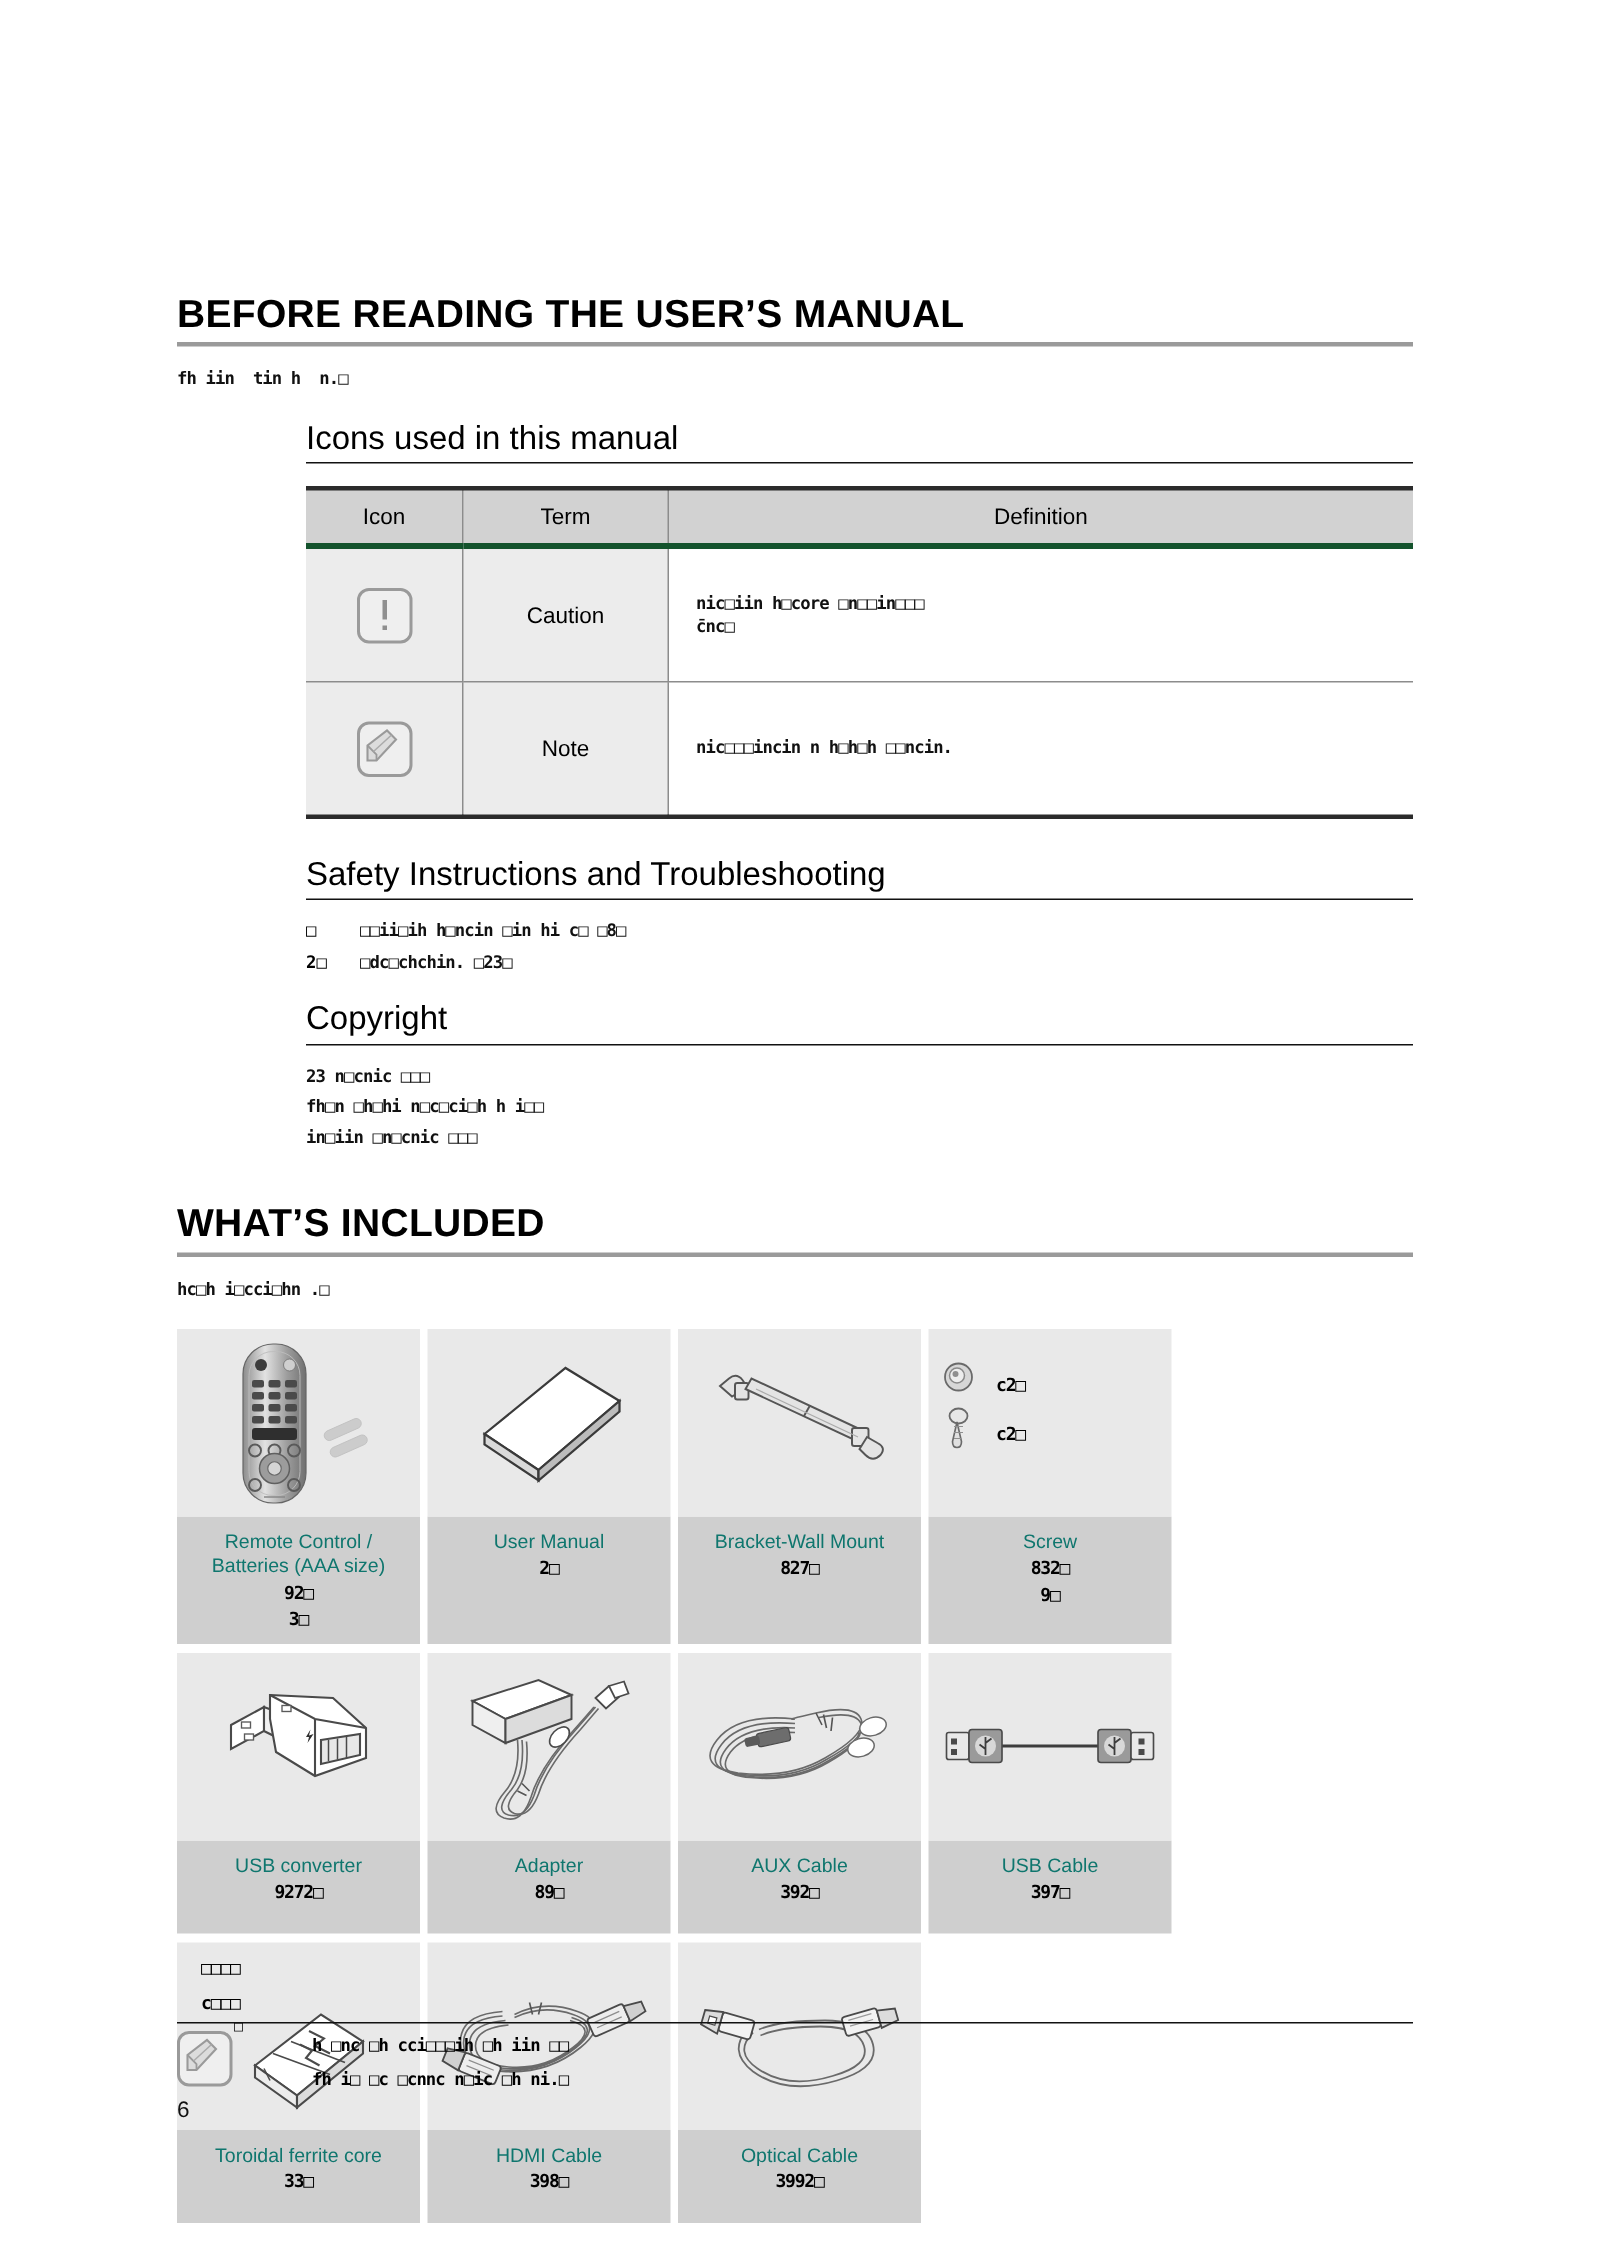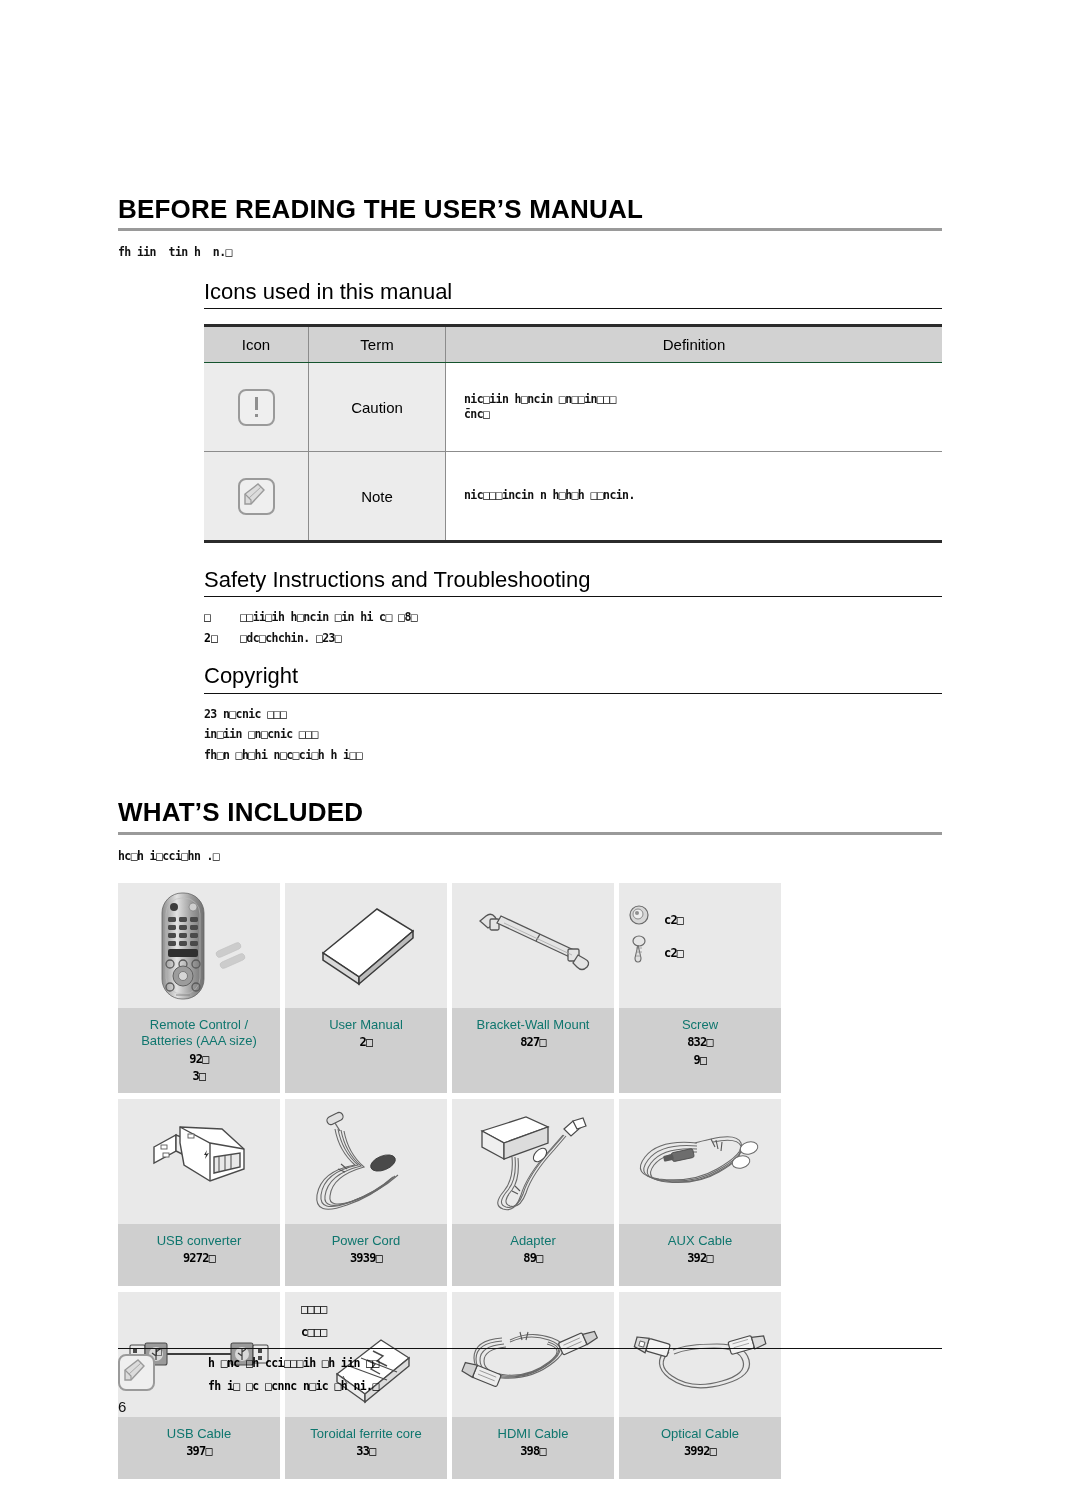--- a/index.html
+++ b/index.html
@@ -79,21 +79,21 @@
     margin-top: 15px;
     border-top: 3px solid #2b2b2b;
     border-bottom: 3px solid #2b2b2b;
   }
   table.icon-table th {
     background: #d2d2d2;
     font-size: 15px;
     font-weight: normal;
     padding: 9px 0;
     border-right: 1px solid #8c8c8c;
-    border-bottom: 1px solid #14532d;
+    border-bottom: 4px solid #14532d;
     text-align: center;
   }
   table.icon-table th:last-child { border-right: none; }
   table.icon-table td {
     border-right: 1px solid #8c8c8c;
     border-bottom: 1px solid #8c8c8c;
     vertical-align: middle;
     padding: 18px;
   }
   table.icon-table tr:last-child td { border-bottom: none; }
@@ -316,21 +316,21 @@
             <th class="th-def">Definition</th>
           </tr>
         </thead>
         <tbody>
           <tr>
             <td class="c-icon">
               <span class="glyph caution"></span>
             </td>
             <td class="c-term">Caution</td>
             <td class="c-def">
-              <div class="garble">nic□iin h□ncin □n□□in□□□</div>
+              <div class="garble">nic□iin h□core □n□□in□□□</div>
               <div class="garble">c̄nc□</div>
             </td>
           </tr>
           <tr>
             <td class="c-icon">
               <span class="glyph note">
                 <svg width="29" height="29" viewBox="0 0 29 29">
                   <path d="M5 24 L5 14 L18 4 L24 10 L11 24 Z" fill="#dcdcdc" stroke="#9a9a9a" stroke-width="1.4"></path>
                   <path d="M5 14 L11 20 L11 24" fill="none" stroke="#9a9a9a" stroke-width="1.2"></path>
                   <path d="M9 18 L21 7" fill="none" stroke="#aaaaaa" stroke-width="1"></path>
@@ -358,22 +358,22 @@
           <span class="bullet-mark">2□</span>
           <span class="garble">□dc□chchin. □23□</span>
         </div>
       </div>
     </div>
 
     <div class="subsec" style="margin-top:17px;">
       <h2 class="sub-head">Copyright</h2>
       <div style="margin-top:13px;">
         <div class="garble">23 n□cnic □□□</div>
+        <div class="garble" style="margin-top:5px;">fh□n □h□hi n□c□ci□h h i□□</div>
         <div class="garble" style="margin-top:5px;">in□iin □n□cnic □□□</div>
-        <div class="garble" style="margin-top:5px;">fh□n □h□hi n□c□ci□h h i□□</div>
       </div>
     </div>
 
     <div class="sec2">
       <h1 class="sec-head">WHAT’S INCLUDED</h1>
 
       <div class="garble" style="margin-top:14px;">hc□h i□cci□hn .□</div>
 
       <div class="grid">
 
@@ -516,40 +516,20 @@
               <rect x="70" y="35" width="6" height="4" fill="#ffffff" stroke="#5a5a5a" stroke-width="0.9"></rect>
               <path d="M86 56 l3 -5 l-1 4 l3 -1 l-4 6 l1 -4 z" fill="#2f2f2f"></path>
             </svg>
           </div>
           <div class="cap">
             <div class="cap-title">USB converter</div>
             <div class="cap-code">9272□</div>
           </div>
         </div>
 
-        <div class="cell">
-          <div class="pic">
-            <svg width="162" height="125" viewBox="0 0 162 125">
-              <g fill="none" stroke="#6a6a6a" stroke-width="1.1">
-                <path d="M50 30 q4 22 20 36 q-34 6 -38 30 q-3 22 30 10 q26 -9 44 -26"></path>
-                <path d="M53 30 q4 22 20 36 q-34 7 -37 30 q-2 18 27 8 q26 -9 45 -26"></path>
-                <path d="M56 31 q4 22 20 36 q-33 8 -36 30 q-2 15 25 6 q26 -9 45 -26"></path>
-                <path d="M59 32 q4 22 20 36 q-32 9 -34 29 q-2 13 23 5 q26 -9 45 -26"></path>
-              </g>
-              <path d="M44 18 l8 -4 a4 4 0 0 1 4 7 l-8 4 a4 4 0 0 1 -4 -7 z" fill="#e0e0e0" stroke="#555" stroke-width="1.2"></path>
-              <path d="M50 24 l5 8" stroke="#6a6a6a" stroke-width="1.4"></path>
-              <ellipse cx="98" cy="64" rx="13" ry="7" transform="rotate(-22 98 64)" fill="#4a4a4a" stroke="#3a3a3a" stroke-width="0.8"></ellipse>
-              <path d="M62 70 l-6 -5 M60 73 l-7 -3" stroke="#555" stroke-width="1.1"></path>
-            </svg>
-          </div>
-          <div class="cap">
-            <div class="cap-title">Power Cord</div>
-            <div class="cap-code">3939□</div>
-          </div>
-        </div>
 
         <div class="cell">
           <div class="pic">
             <svg width="162" height="125" viewBox="0 0 162 125">
               <g stroke="#4a4a4a" stroke-width="1.3" fill="#ffffff">
                 <path d="M30 32 L74 18 L96 28 L52 44 Z"></path>
                 <path d="M30 32 L30 48 L52 60 L52 44 Z" fill="#efefef"></path>
                 <path d="M52 44 L52 60 L96 44 L96 28 Z" fill="#dcdcdc"></path>
               </g>
               <g fill="none" stroke="#6a6a6a" stroke-width="1.1">

